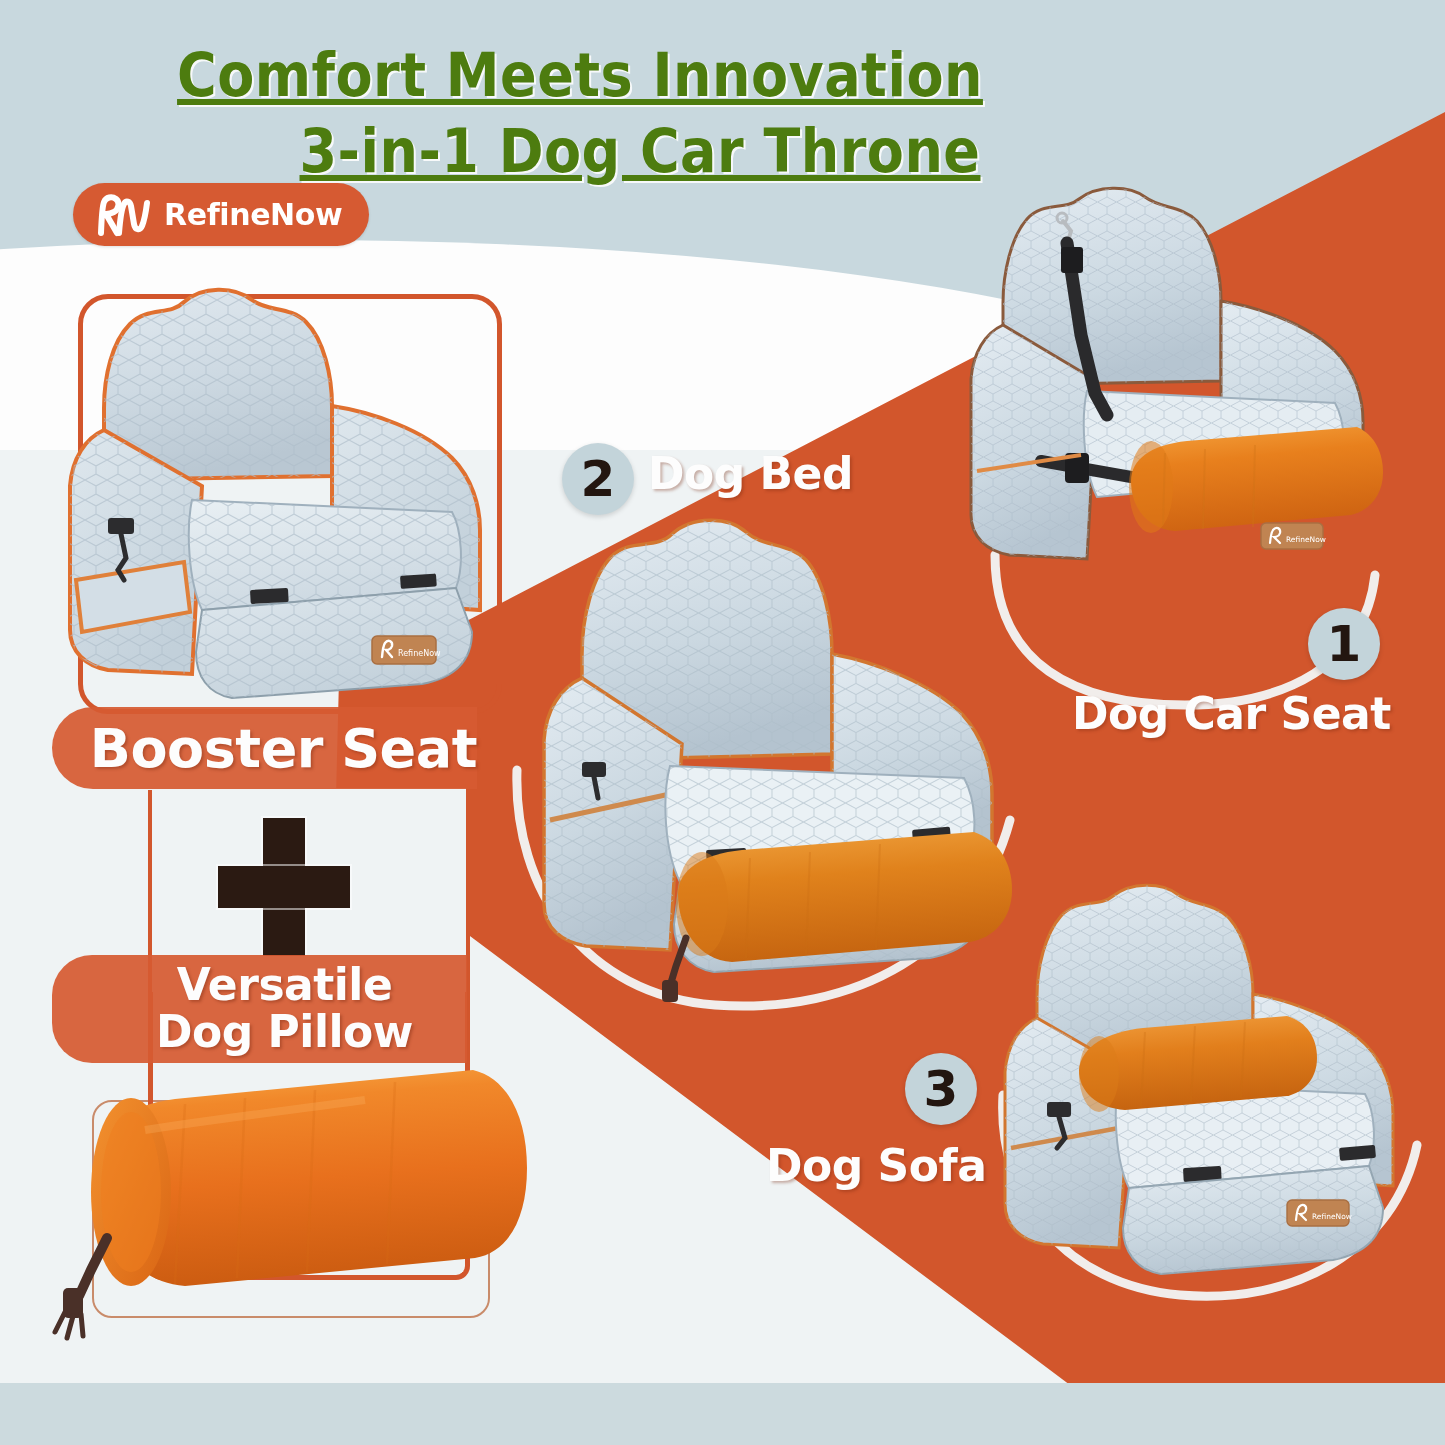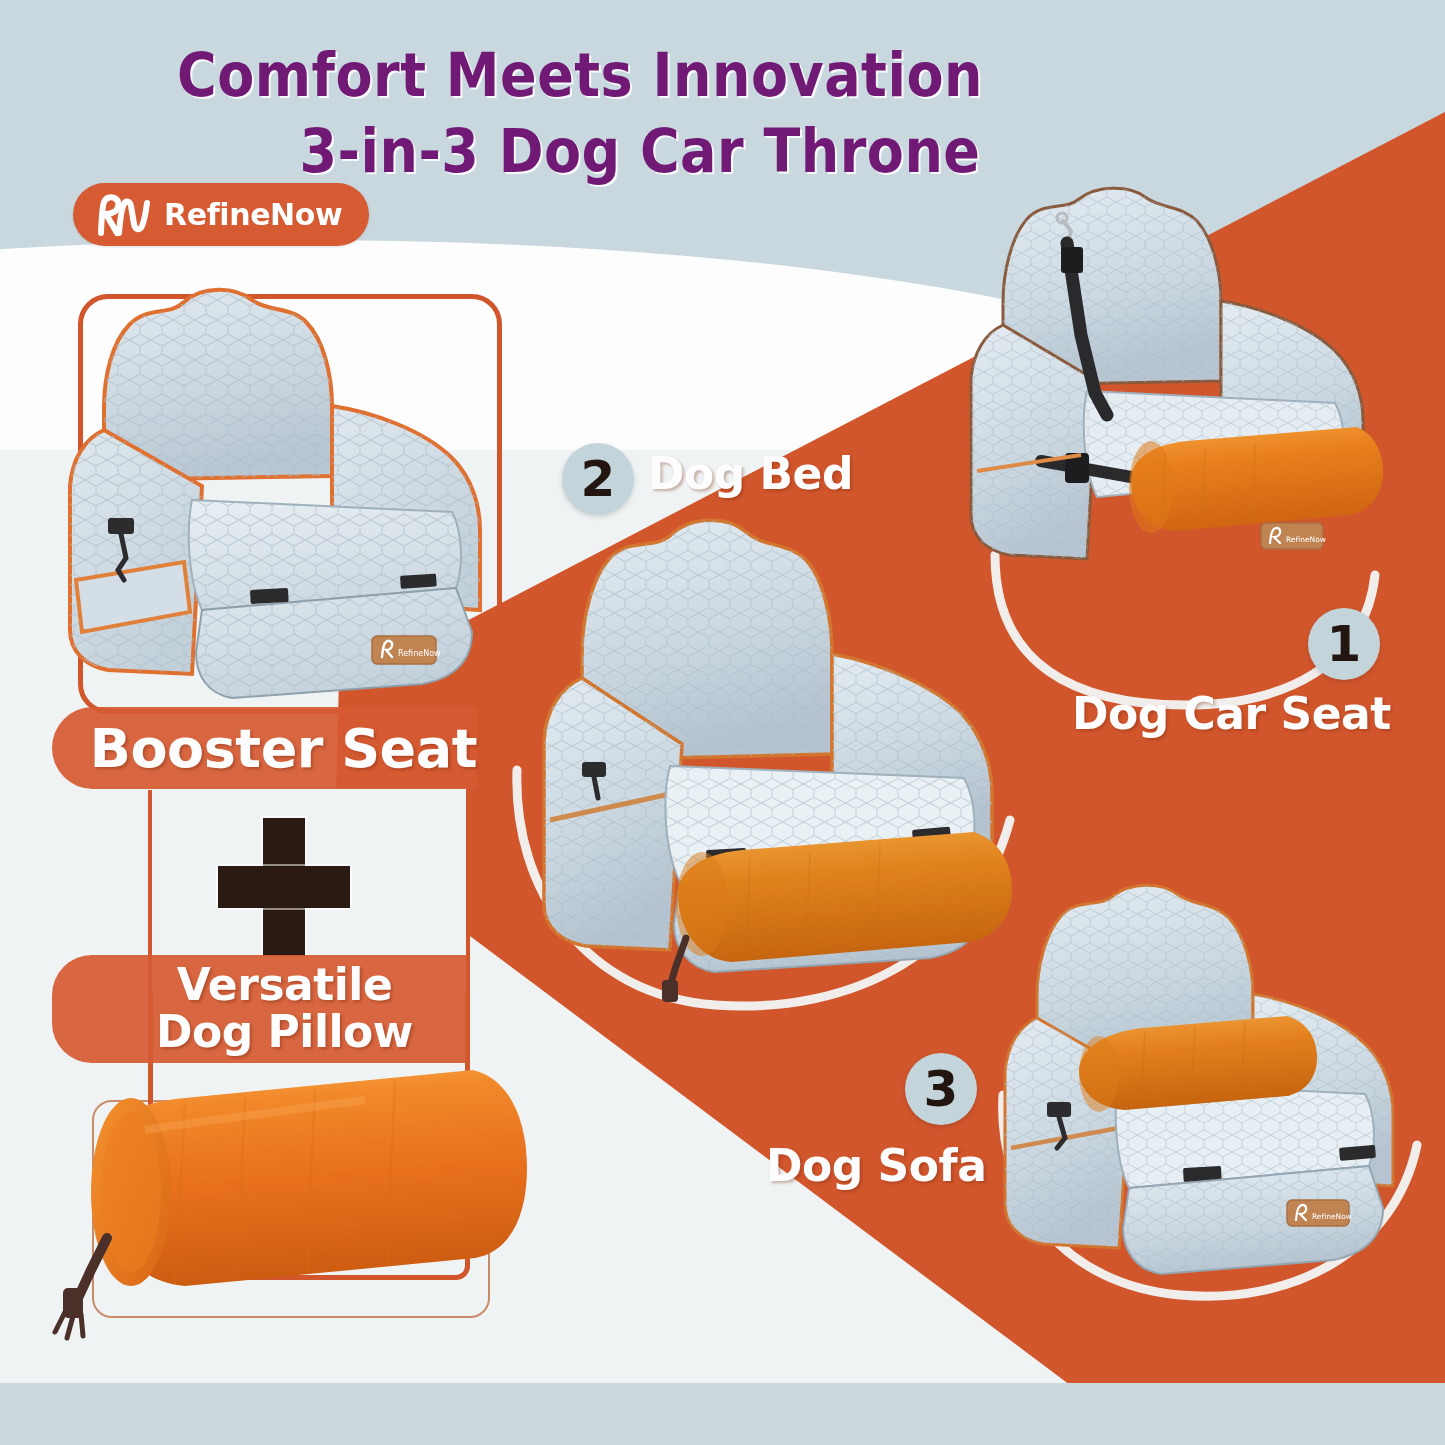--- a/index.html
+++ b/index.html
@@ -50,28 +50,29 @@
     background: #ccdade;
   }
 
   
   .title-block {
     position: absolute; left: 0; top: 38px;
     width: 1160px; text-align: center;
     z-index: 30;
   }
   .title-line {
-    color: #701a75;
+    color: #4d7c0f;
     font-size: 60px;
     font-weight: 700;
     letter-spacing: 0.5px;
     line-height: 1.26;
     text-shadow: 2px 2px 0 rgba(255,255,255,0.85);
     font-family: "DejaVu Sans", sans-serif;
     font-stretch: condensed;
+    text-decoration: underline;
   }
   .title-line.l2 { padding-left: 120px; }
 
   
   .logo-pill {
     position: absolute; left: 73px; top: 183px;
     width: 296px; height: 63px;
     background: #d65a32;
     border-radius: 34px;
     display: flex; align-items: center;
@@ -211,21 +212,21 @@
 
   <div class="bg-white-base"></div>
   <div class="bg-top-band-2"></div>
   <div class="bg-top-band"></div>
   <div class="bg-white-swoosh"></div>
   <div class="bg-orange-wedge"></div>
   <div class="bg-bottom-strip"></div>
 
   <div class="title-block">
     <div class="title-line l1">Comfort Meets Innovation</div>
-    <div class="title-line l2">3-in-3 Dog Car Throne</div>
+    <div class="title-line l2">3-in-1 Dog Car Throne</div>
   </div>
 
   <div class="logo-pill">
     <span class="logo-mark">
       <svg viewBox="0 0 66 44">
         <path d="M6 40 C6 40 7 14 9 9 C11 4 17 3 21 6 C25 9 24 16 19 19 C15 21 11 21 11 21 L22 40" fill="none" stroke="#ffffff" stroke-width="6" stroke-linecap="round" stroke-linejoin="round"></path>
         <path d="M24 40 C24 40 26 16 29 11 C31 7 35 8 36 13 L39 31 C40 37 45 38 47 33 C50 26 52 10 52 10" fill="none" stroke="#ffffff" stroke-width="6" stroke-linecap="round" stroke-linejoin="round"></path>
       </svg>
     </span>
     <span class="logo-text">RefineNow</span>

